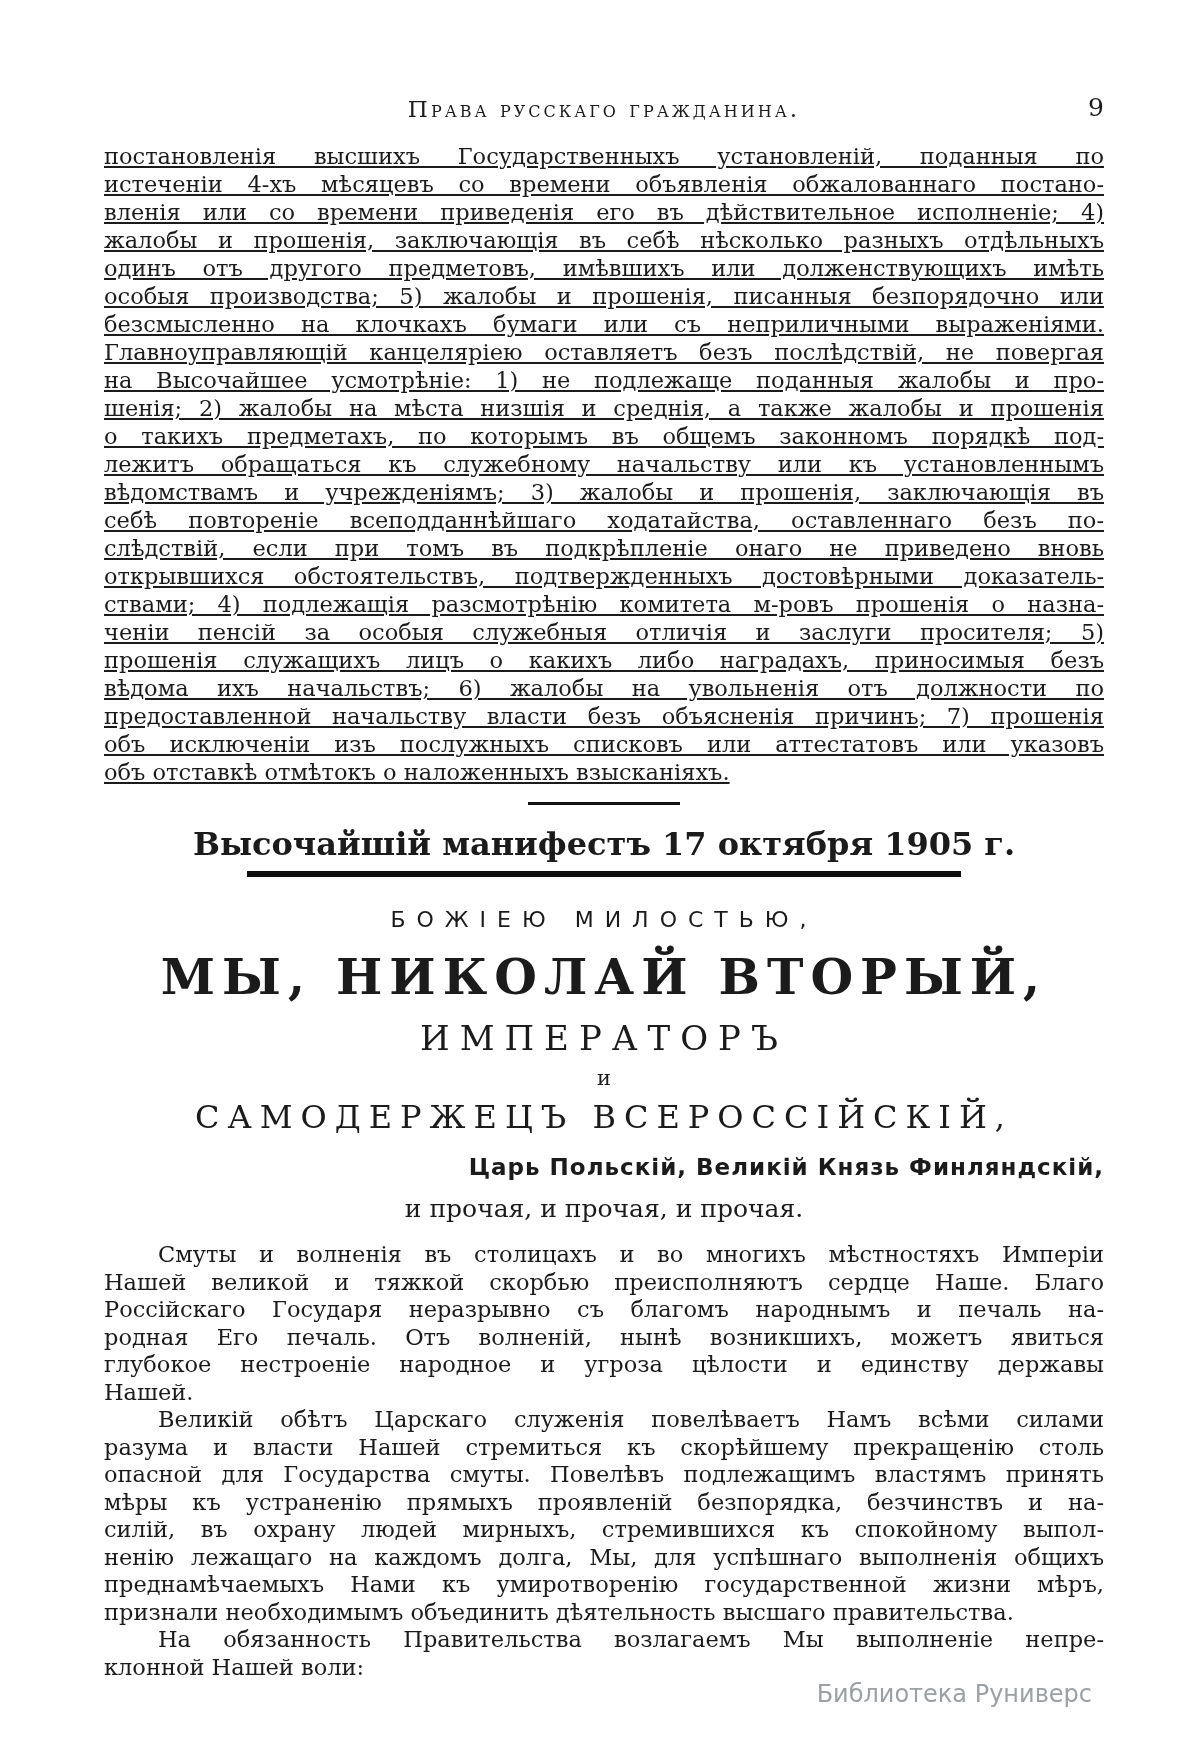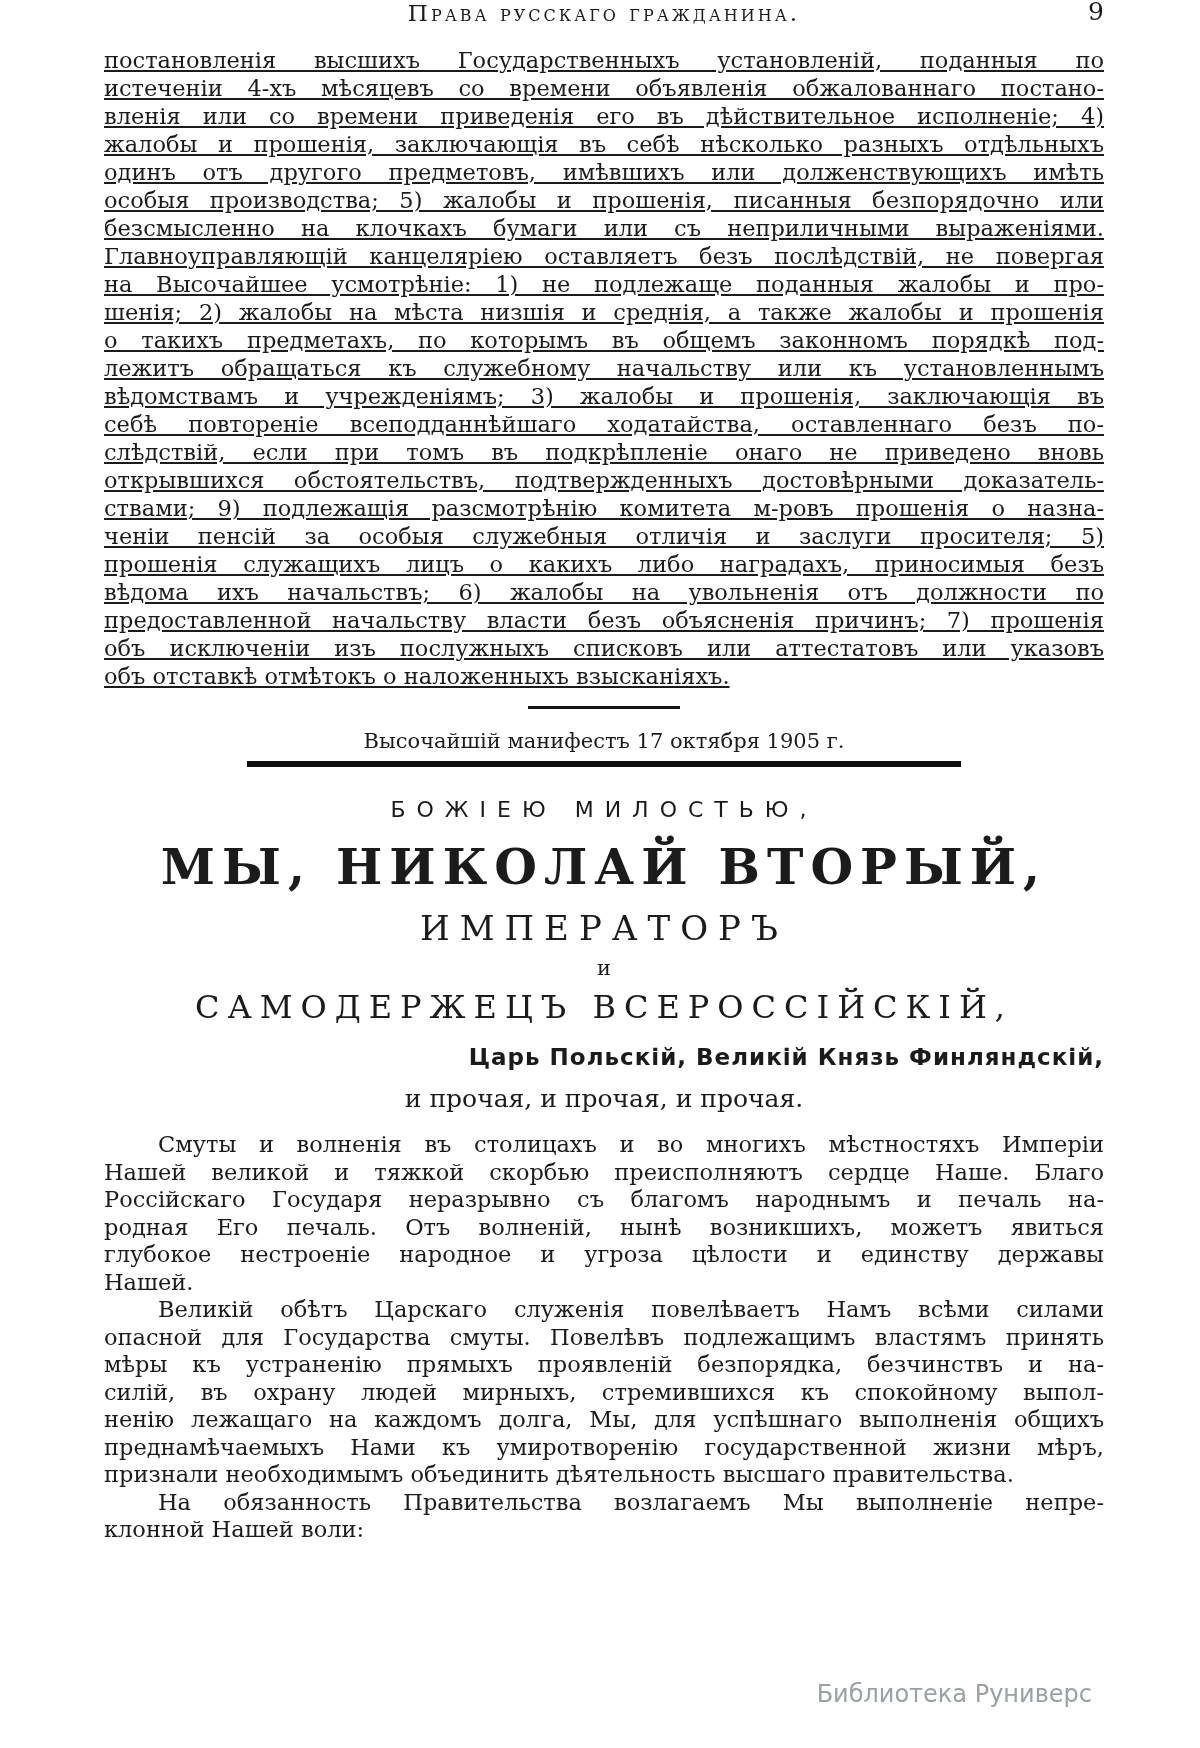--- a/index.html
+++ b/index.html
@@ -7,20 +7,21 @@
     position: relative;
     width: 1200px;
     height: 1748px;
     background: #ffffff;
     color: #1b1b1b;
     font-family: "DejaVu Serif", "Liberation Serif", serif;
     overflow: hidden;
   }
   .col {
     margin: 0 96px 0 104px; 
+    padding-top: 96px;
   }
   
   .running-header {
     position: relative;
     text-align: center;
     font-variant: small-caps;
     font-size: 23px;
     letter-spacing: 3px;
     height: 32px;
   }
@@ -35,21 +36,21 @@
   
   .block { font-size: 22.5px; line-height: 28px; margin-top: 14px; text-decoration: underline; }
   .m-block { font-size: 22.5px; line-height: 27.5px; }
   .tline { text-align: justify; text-align-last: justify; text-justify: inter-word; }
   .block .tline:last-child, .m-block .tline:last-child { text-align-last: left; }
   .indent-first .tline:first-child { text-indent: 54px; }
   
   .short-divider { width: 152px; border: 0; border-top: 3px solid #141414; margin: 16px auto 0; }
   .thick-rule { width: 714px; height: 6px; background: #0e0e0e; margin: 8px auto 0; }
   
-  .manifest-heading { text-align: center; font-weight: 400; font-size: 21px; margin-top: 20px; }
+  .manifest-heading { text-align: center; font-weight: 700; font-size: 32px; margin-top: 20px; }
   .invocation {
     text-align: center;
     font-family: "DejaVu Sans", "Liberation Sans", sans-serif;
     font-size: 22px; letter-spacing: 11px; margin-top: 30px;
   }
   .royal-title { text-align: center; font-size: 49px; font-weight: 700; letter-spacing: 7px; margin-top: 16px; }
   .imperator { text-align: center; font-size: 34px; letter-spacing: 10px; margin-top: 12px; }
   .conjunction { text-align: center; font-size: 21px; margin-top: 8px; }
   .autocrat { text-align: center; font-size: 32px; letter-spacing: 8px; margin-top: 8px; }
   .secondary-titles {
@@ -90,21 +91,21 @@
         <div class="tline">безсмысленно на клочкахъ бумаги или съ неприличными выраженіями.</div>
         <div class="tline">Главноуправляющій канцеляріею оставляетъ безъ послѣдствій, не повергая</div>
         <div class="tline">на Высочайшее усмотрѣніе: 1) не подлежаще поданныя жалобы и про-</div>
         <div class="tline">шенія; 2) жалобы на мѣста низшія и среднія, а также жалобы и прошенія</div>
         <div class="tline">о такихъ предметахъ, по которымъ въ общемъ законномъ порядкѣ под-</div>
         <div class="tline">лежитъ обращаться къ служебному начальству или къ установленнымъ</div>
         <div class="tline">вѣдомствамъ и учрежденіямъ; 3) жалобы и прошенія, заключающія въ</div>
         <div class="tline">себѣ повтореніе всеподданнѣйшаго ходатайства, оставленнаго безъ по-</div>
         <div class="tline">слѣдствій, если при томъ въ подкрѣпленіе онаго не приведено вновь</div>
         <div class="tline">открывшихся обстоятельствъ, подтвержденныхъ достовѣрными доказатель-</div>
-        <div class="tline">ствами; 9) подлежащія разсмотрѣнію комитета м-ровъ прошенія о назна-</div>
+        <div class="tline">ствами; 4) подлежащія разсмотрѣнію комитета м-ровъ прошенія о назна-</div>
         <div class="tline">ченіи пенсій за особыя служебныя отличія и заслуги просителя; 5)</div>
         <div class="tline">прошенія служащихъ лицъ о какихъ либо наградахъ, приносимыя безъ</div>
         <div class="tline">вѣдома ихъ начальствъ; 6) жалобы на увольненія отъ должности по</div>
         <div class="tline">предоставленной начальству власти безъ объясненія причинъ; 7) прошенія</div>
         <div class="tline">объ исключеніи изъ послужныхъ списковъ или аттестатовъ или указовъ</div>
         <div class="tline">объ отставкѣ отмѣтокъ о наложенныхъ взысканіяхъ.</div>
       </div>
 
     <hr class="short-divider">
 
@@ -129,20 +130,21 @@
     <div class="m-block manifesto-text indent-first">
         <div class="tline">Смуты и волненія въ столицахъ и во многихъ мѣстностяхъ Имперіи</div>
         <div class="tline">Нашей великой и тяжкой скорбью преисполняютъ сердце Наше. Благо</div>
         <div class="tline">Россійскаго Государя неразрывно съ благомъ народнымъ и печаль на-</div>
         <div class="tline">родная Его печаль. Отъ волненій, нынѣ возникшихъ, можетъ явиться</div>
         <div class="tline">глубокое нестроеніе народное и угроза цѣлости и единству державы</div>
         <div class="tline">Нашей.</div>
       </div>
     <div class="m-block indent-first">
         <div class="tline">Великій обѣтъ Царскаго служенія повелѣваетъ Намъ всѣми силами</div>
+        <div class="tline">разума и власти Нашей стремиться къ скорѣйшему прекращенію столь</div>
         <div class="tline">опасной для Государства смуты. Повелѣвъ подлежащимъ властямъ принять</div>
         <div class="tline">мѣры къ устраненію прямыхъ проявленій безпорядка, безчинствъ и на-</div>
         <div class="tline">силій, въ охрану людей мирныхъ, стремившихся къ спокойному выпол-</div>
         <div class="tline">ненію лежащаго на каждомъ долга, Мы, для успѣшнаго выполненія общихъ</div>
         <div class="tline">преднамѣчаемыхъ Нами къ умиротворенію государственной жизни мѣръ,</div>
         <div class="tline">признали необходимымъ объединить дѣятельность высшаго правительства.</div>
       </div>
     <div class="m-block indent-first">
         <div class="tline">На обязанность Правительства возлагаемъ Мы выполненіе непре-</div>
         <div class="tline">клонной Нашей воли:</div>

